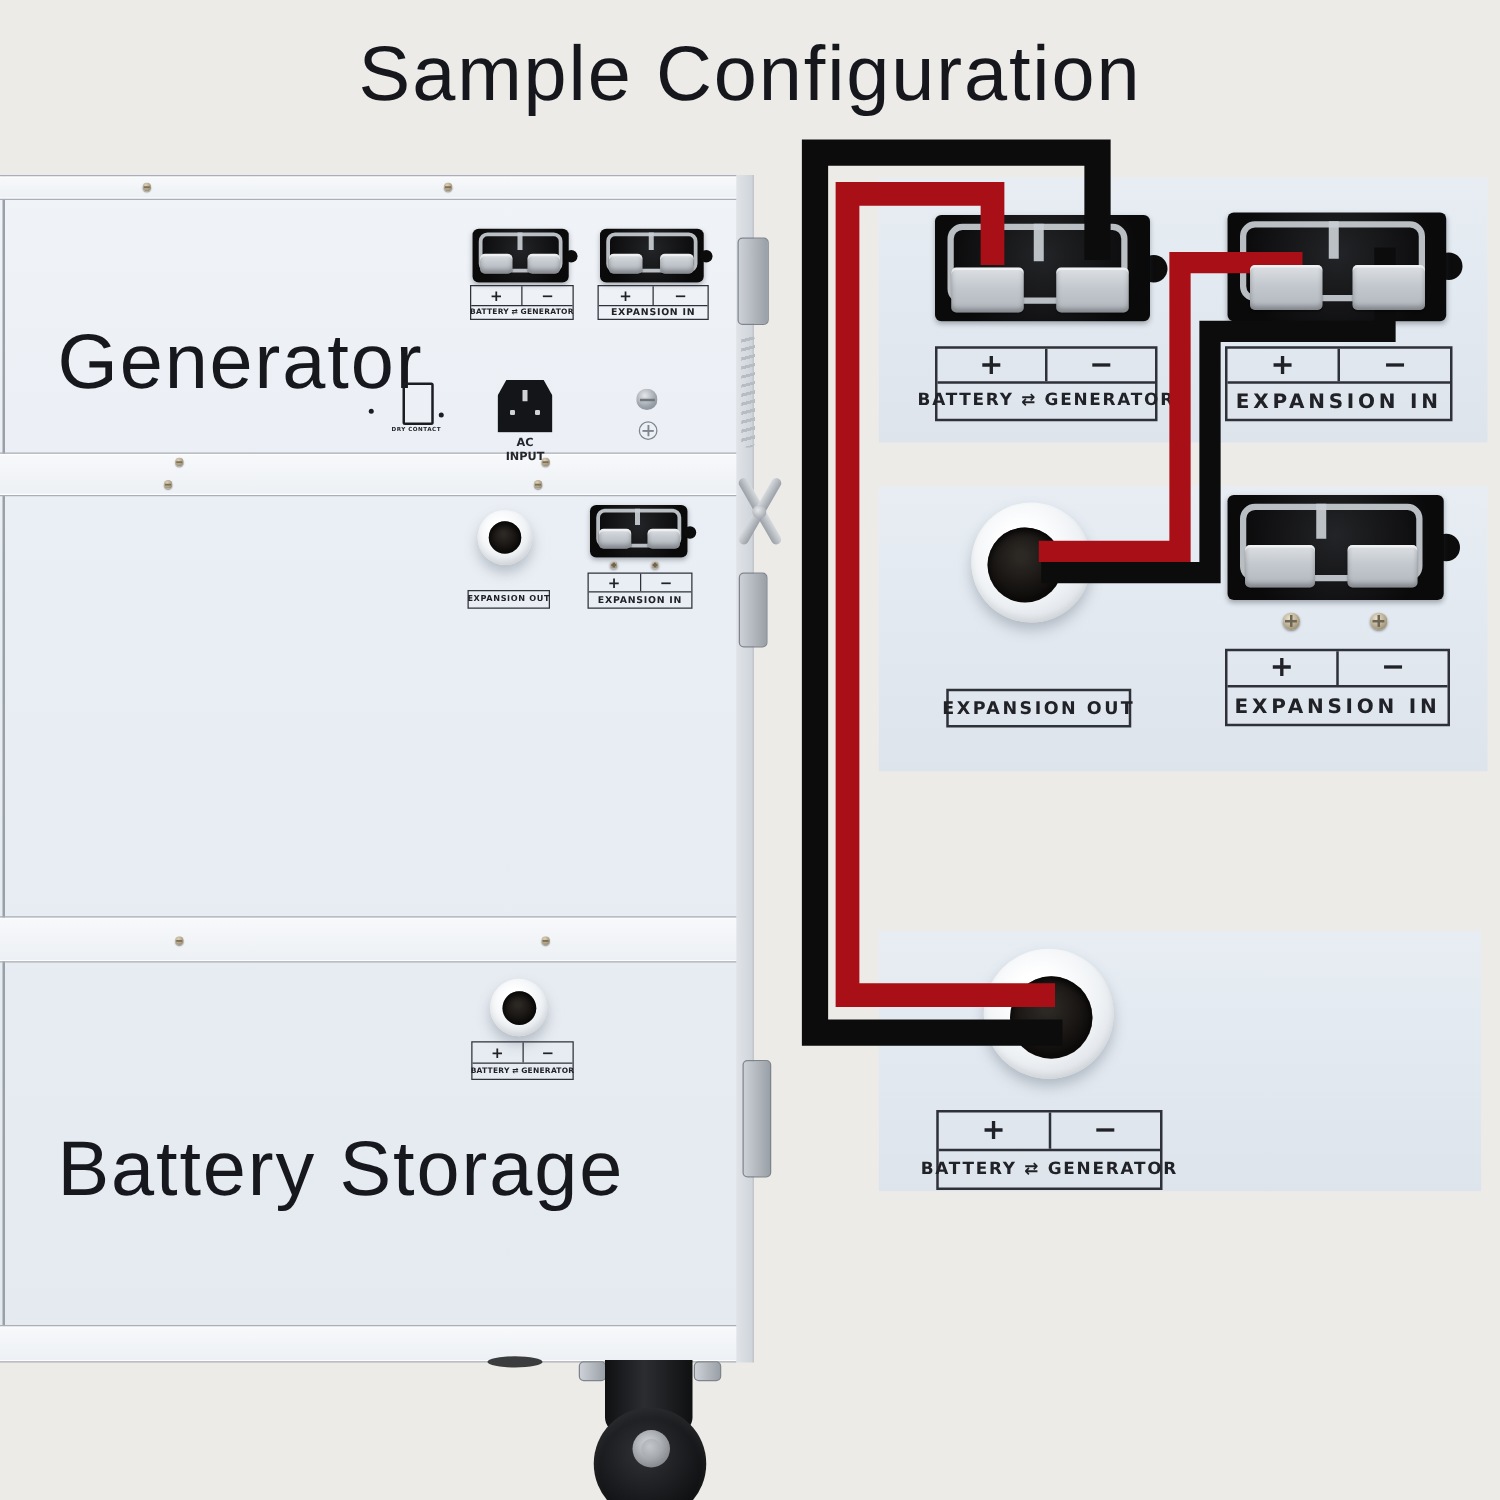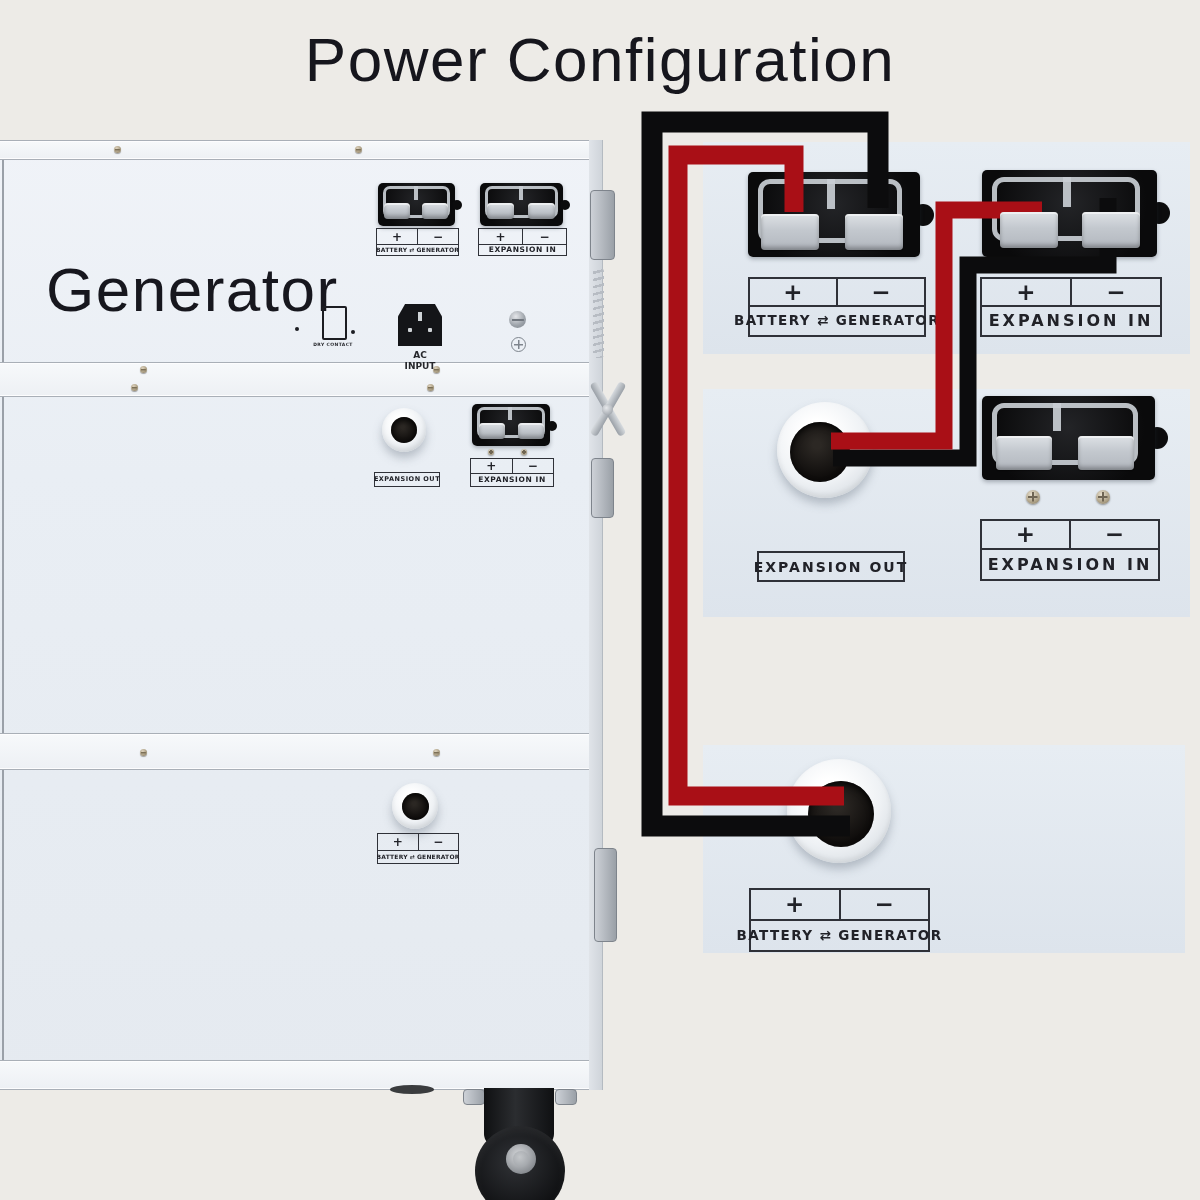--- a/index.html
+++ b/index.html
@@ -82,41 +82,42 @@
   .ac-sock{background:#141518;clip-path:polygon(16% 0,84% 0,100% 30%,100% 100%,0 100%,0 30%);
     box-shadow:0 2px 3px rgba(0,0,0,.3);}
   .tiny-lbl{font-family:"DejaVu Sans",sans-serif;font-weight:700;color:#26272c;
     text-align:center;white-space:nowrap;}
 </style>
 </head>
 <body>
 
 <div id="stage">
 
-  <div class="abs title">Power Configuration</div>
+  <div class="abs title">Sample Configuration</div>
 
   <div class="abs face"></div>
   <div class="abs side"></div>
   <div class="abs vline" style="left:2px;top:140px;height:948px;"></div>
 
   <div class="abs lid" style="top:140px;height:18px;"></div>
   <div class="abs lid" style="top:362px;height:33px;"></div>
   <div class="abs lid" style="top:733px;height:35px;"></div>
   <div class="abs lid" style="top:1060px;height:28px;"></div>
 
   <div class="abs screw" style="left:114px;top:146px;"></div>
   <div class="abs screw" style="left:355px;top:146px;"></div>
   <div class="abs screw" style="left:140px;top:366px;"></div>
   <div class="abs screw" style="left:433px;top:366px;"></div>
   <div class="abs screw" style="left:131px;top:384px;"></div>
   <div class="abs screw" style="left:427px;top:384px;"></div>
   <div class="abs screw" style="left:140px;top:749px;"></div>
   <div class="abs screw" style="left:433px;top:749px;"></div>
 
   <div class="abs unit-name" style="left:46px;top:254px;">Generator</div>
+  <div class="abs unit-name" style="left:46px;top:900px;">Battery Storage</div>
 
   <div class="abs conn" style="left:378px;top:183px;width:77px;height:43px;"></div>
   <div class="abs frame sm" style="left:383px;top:186px;width:61px;height:26px;"></div>
   <div class="abs fdiv" style="left:414px;top:186px;width:4px;height:14px;"></div>
   <div class="abs tab" style="left:384px;top:203px;width:26px;height:16px;"></div>
   <div class="abs tab" style="left:422px;top:203px;width:26px;height:16px;"></div>
   <div class="abs nub" style="left:452px;top:200px;width:10px;height:10px;"></div>
 
   <div class="abs conn" style="left:480px;top:183px;width:83px;height:43px;"></div>
   <div class="abs frame sm" style="left:485px;top:186px;width:67px;height:26px;"></div>

